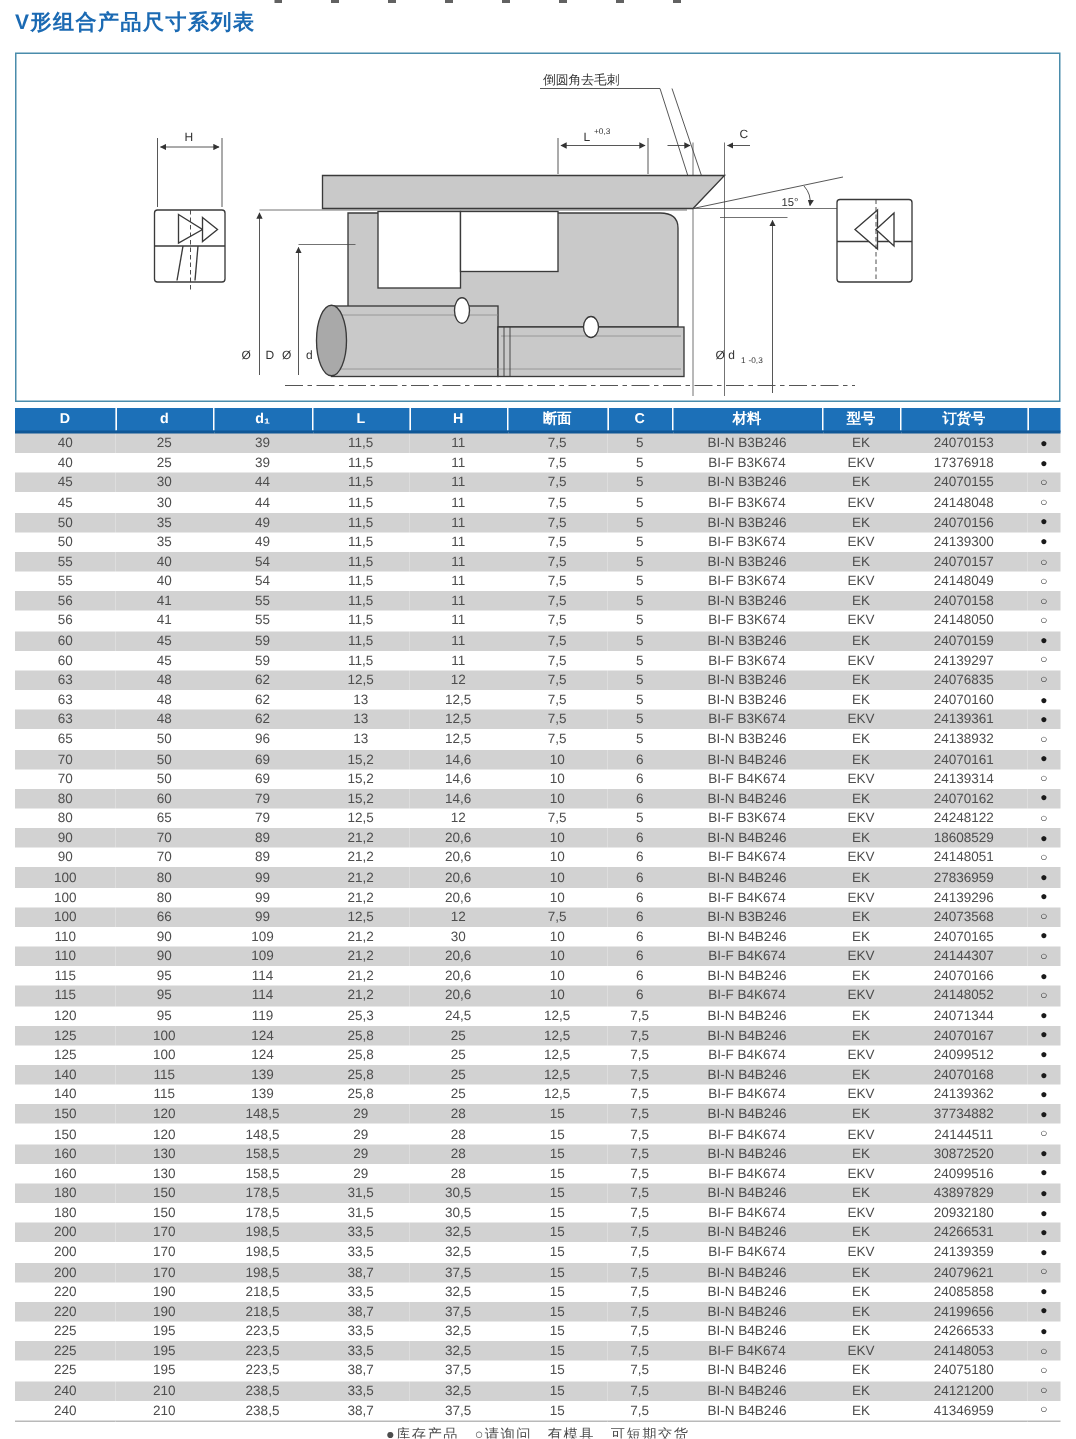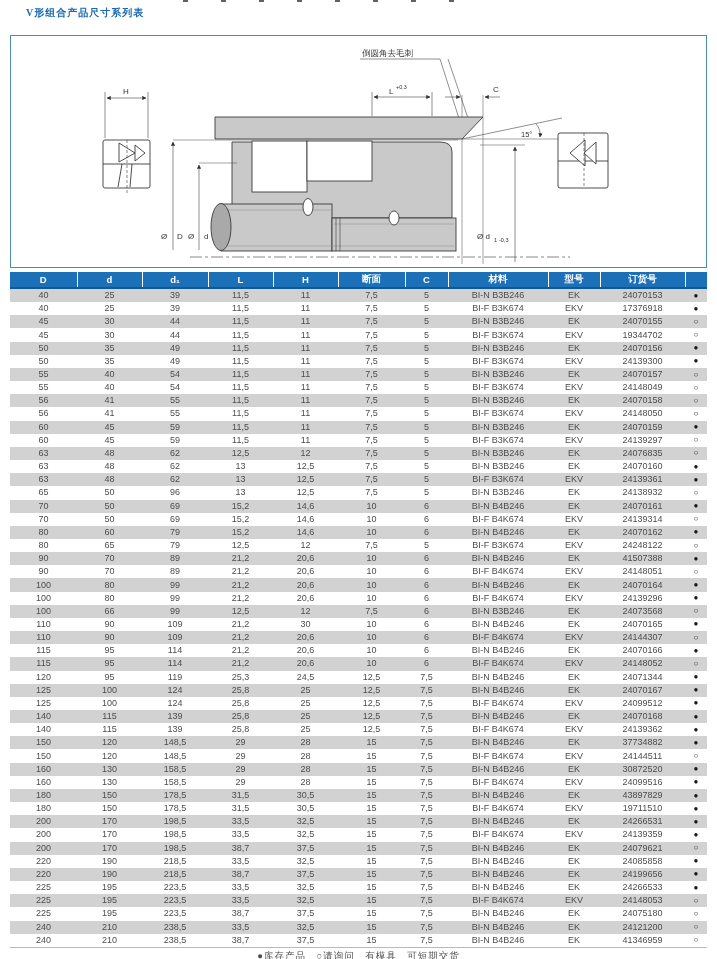--- a/index.html
+++ b/index.html
@@ -1,22 +1,22 @@
 <!DOCTYPE html>
 <html><head>
 <meta charset="utf-8">
 <style>
   html,body{margin:0;padding:0;}
   body{
     width:717px;height:959px;overflow:hidden;position:relative;background:#fff;
     font-family:"Liberation Sans",sans-serif;
   }
   .page-title{
-    position:absolute;left:26px;top:6px;font-size:10px;font-weight:bold;
-    color:#1b6ab3;letter-spacing:1px;font-family:Liberation Serif, serif;
+    position:absolute;left:10px;top:6px;font-size:14px;font-weight:bold;
+    color:#1b6ab3;letter-spacing:1px;
   }
   .edge-artifact{
     position:absolute;left:183px;top:0;width:290px;height:2px;
     background:repeating-linear-gradient(90deg,#3a3a3a 0 5px,transparent 5px 38px);
     opacity:.8;
   }
   .drawing-box{
     position:absolute;left:10px;top:35px;width:695px;height:231px;
     border:1px solid #4a8cab;background:#fff;
   }
@@ -230,21 +230,21 @@
       <tr class="even">
         <td>45</td>
         <td>30</td>
         <td>44</td>
         <td>11,5</td>
         <td>11</td>
         <td>7,5</td>
         <td>5</td>
         <td>BI-F B3K674</td>
         <td>EKV</td>
-        <td>19344702</td>
+        <td>24148048</td>
         <td class="dot">○</td>
       </tr>
       <tr class="odd">
         <td>50</td>
         <td>35</td>
         <td>49</td>
         <td>11,5</td>
         <td>11</td>
         <td>7,5</td>
         <td>5</td>
@@ -451,21 +451,21 @@
       <tr class="odd">
         <td>90</td>
         <td>70</td>
         <td>89</td>
         <td>21,2</td>
         <td>20,6</td>
         <td>10</td>
         <td>6</td>
         <td>BI-N B4B246</td>
         <td>EK</td>
-        <td>41507388</td>
+        <td>18608529</td>
         <td class="dot">●</td>
       </tr>
       <tr class="even">
         <td>90</td>
         <td>70</td>
         <td>89</td>
         <td>21,2</td>
         <td>20,6</td>
         <td>10</td>
         <td>6</td>
@@ -477,21 +477,21 @@
       <tr class="odd">
         <td>100</td>
         <td>80</td>
         <td>99</td>
         <td>21,2</td>
         <td>20,6</td>
         <td>10</td>
         <td>6</td>
         <td>BI-N B4B246</td>
         <td>EK</td>
-        <td>24070164</td>
+        <td>27836959</td>
         <td class="dot">●</td>
       </tr>
       <tr class="even">
         <td>100</td>
         <td>80</td>
         <td>99</td>
         <td>21,2</td>
         <td>20,6</td>
         <td>10</td>
         <td>6</td>
@@ -698,21 +698,21 @@
       <tr class="even">
         <td>180</td>
         <td>150</td>
         <td>178,5</td>
         <td>31,5</td>
         <td>30,5</td>
         <td>15</td>
         <td>7,5</td>
         <td>BI-F B4K674</td>
         <td>EKV</td>
-        <td>19711510</td>
+        <td>20932180</td>
         <td class="dot">●</td>
       </tr>
       <tr class="odd">
         <td>200</td>
         <td>170</td>
         <td>198,5</td>
         <td>33,5</td>
         <td>32,5</td>
         <td>15</td>
         <td>7,5</td>

